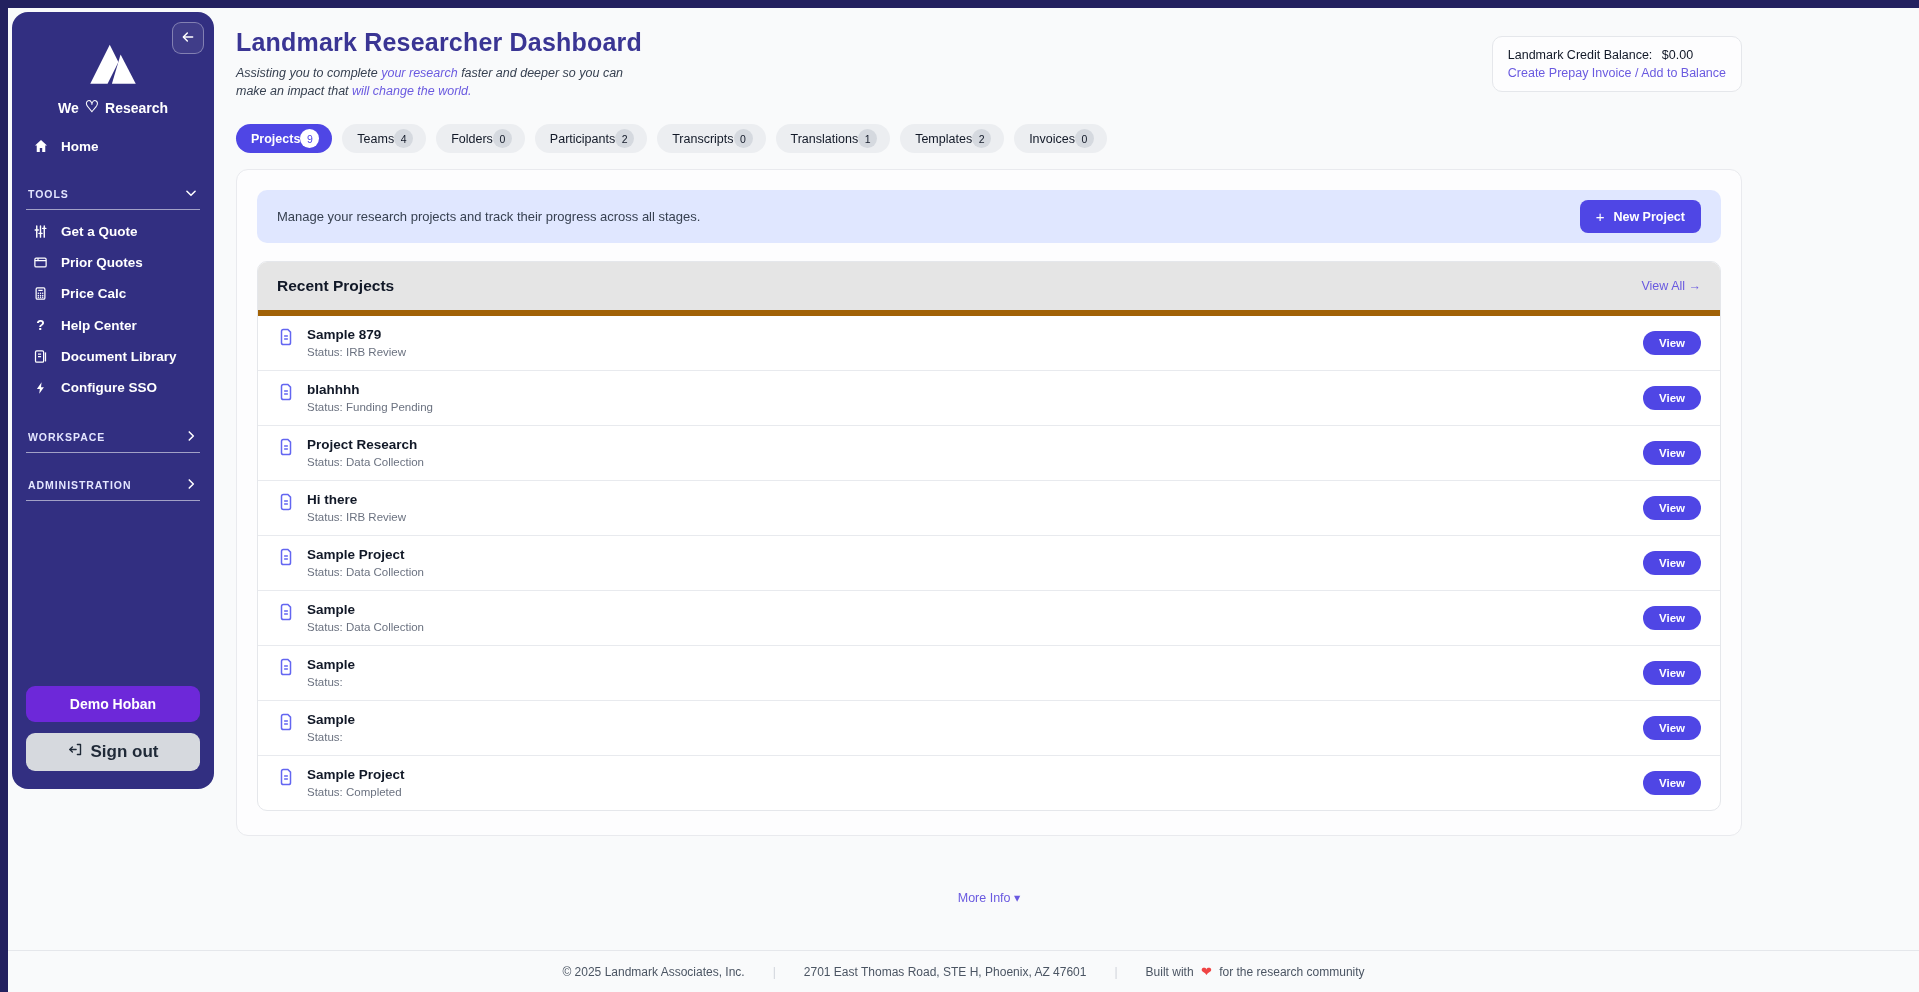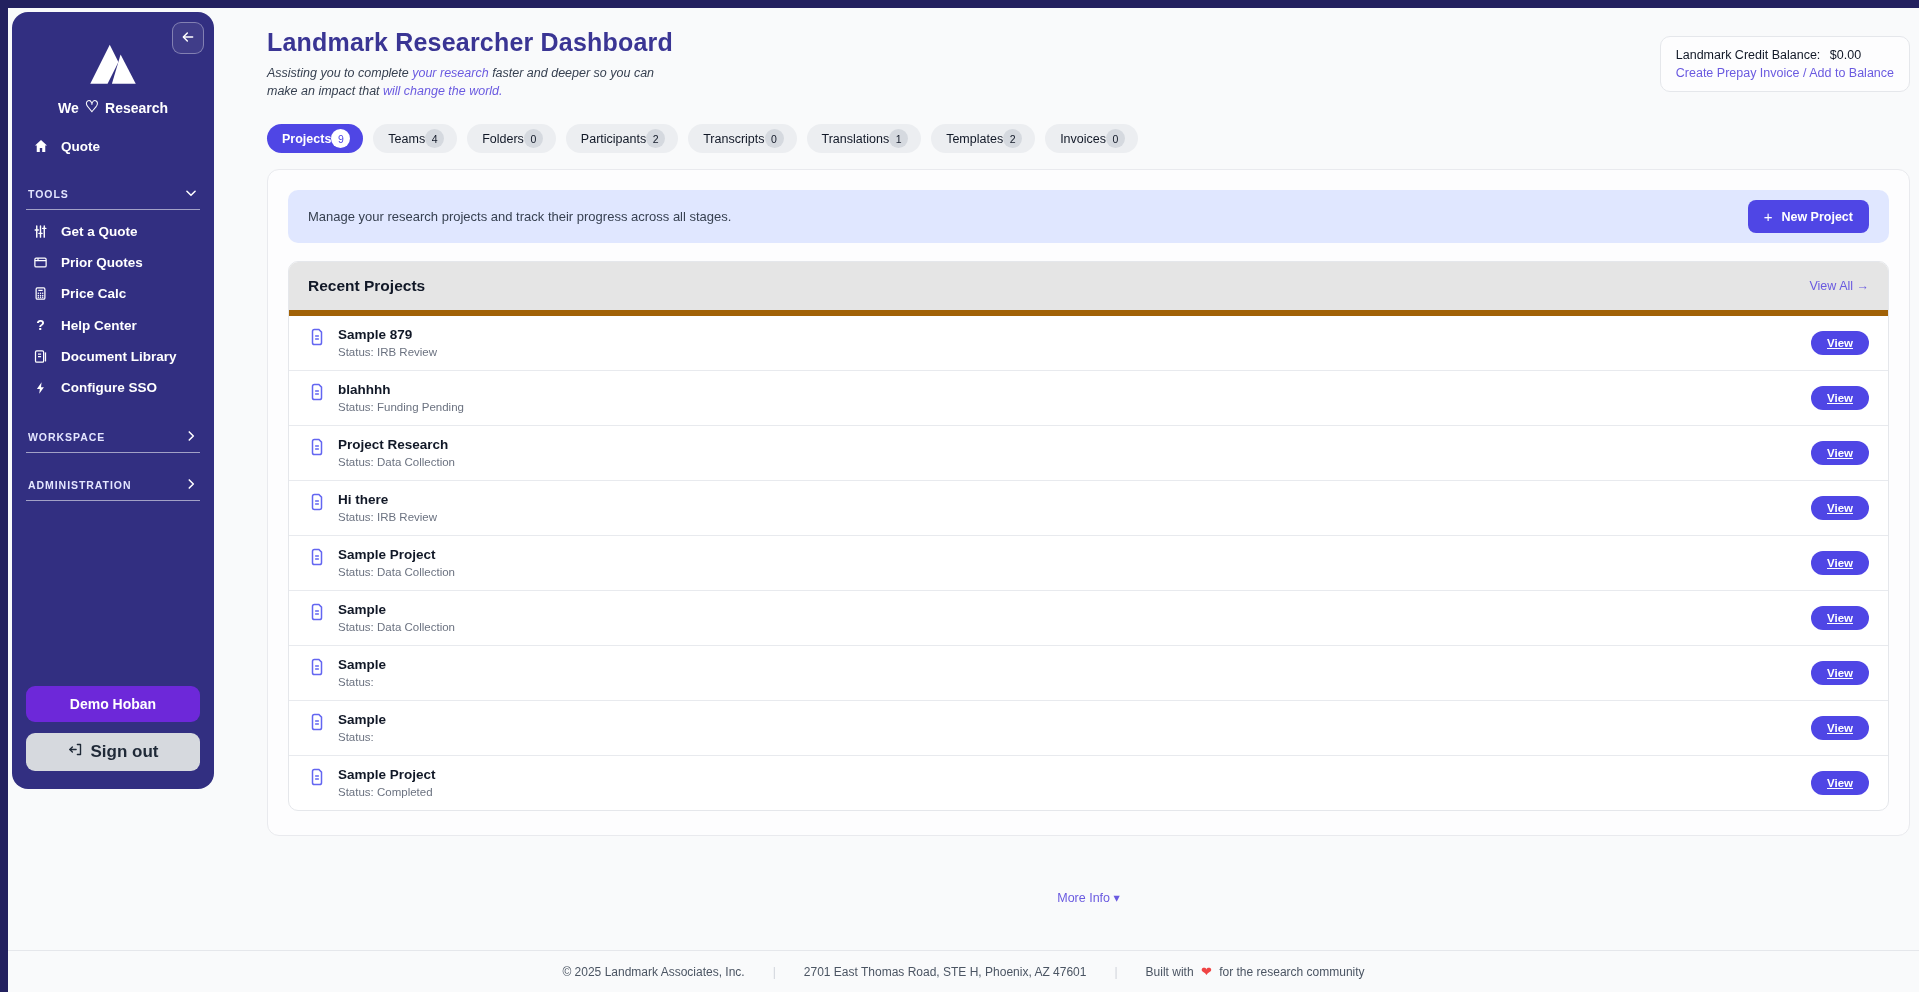--- a/index.html
+++ b/index.html
@@ -43,21 +43,21 @@
   .ws-head { margin-top:22px; }
   .admin-head { margin-top:20px; }
   .sidebar-bottom { margin-top:auto; display:flex; flex-direction:column; gap:11px; }
   .user-btn { background:#6d28d9; border:none; border-radius:9px; color:#fff;
     font-family:inherit; font-size:14px; font-weight:700; padding:10px; cursor:pointer; }
   .signout-btn { background:#d6d9de; border:none; border-radius:9px; color:#1f2937;
     font-family:inherit; font-size:17px; font-weight:700; padding:9px; cursor:pointer;
     display:flex; align-items:flex-end; justify-content:center; gap:8px; }
 
   
-  .main { position:absolute; left:267px; top:28px; width:1643px; }
+  .main { position:absolute; left:236px; top:28px; width:1506px; }
   .header-row { display:flex; justify-content:space-between; align-items:flex-start; }
   .page-title { font-size:25px; font-weight:700; color:#3a3594; letter-spacing:.2px; }
   .subtitle { font-style:italic; font-size:12.5px; line-height:1.45; color:#374151;
     max-width:390px; margin-top:7px; }
   .subtitle .accent { color:#6a5ae0; }
   .credit-box { background:#fdfdfe; border:1px solid #e5e7eb; border-radius:10px;
     padding:11px 15px; font-size:12.5px; margin-top:8px; }
   .credit-line { color:#111827; }
   .credit-amount { margin-left:6px; }
   .credit-link { color:#6a5ae0; font-weight:500; margin-top:4px; display:block;
@@ -90,21 +90,21 @@
   .recent-title { font-size:15.5px; font-weight:700; color:#111827; }
   .view-all { font-size:12.5px; font-weight:500; color:#6a5ae0; text-decoration:none; cursor:pointer; }
   .project-row { display:flex; align-items:center; justify-content:space-between;
     padding:11px 19px 12px; border-bottom:1px solid #e8eaee; }
   .project-row:last-child { border-bottom:none; }
   .row-left { display:flex; align-items:flex-start; gap:12px; }
   .doc-icon { margin-top:1px; display:inline-flex; }
   .row-title { font-size:13.5px; font-weight:700; color:#111827; }
   .row-status { font-size:11.5px; color:#6b7280; margin-top:4px; }
   .view-btn { background:#4f46e5; color:#fff; border:none; border-radius:13px;
-    font-family:inherit; font-size:11.5px; font-weight:700; padding:6px 16px; cursor:pointer;text-decoration:underline; }
+    font-family:inherit; font-size:11.5px; font-weight:700; padding:6px 16px; cursor:pointer; }
 
   .support-line { text-align:center; font-size:12px; color:#4b5563; margin-top:28px; }
   .support-line .accent { color:#6a5ae0; }
   .more-info { text-align:center; margin-top:52px; }
   .more-info a { font-size:12.5px; color:#6a5ae0; font-weight:500; text-decoration:none; cursor:pointer; }
 
   .footer-bar { position:absolute; left:8px; right:0; bottom:0; height:42px;
     background:#f9fafb; border-top:1px solid #e5e7eb; display:flex; align-items:center;
     justify-content:center; gap:28px; font-size:12px; color:#4b5563; z-index:4; }
   .footer-sep { color:#d1d5db; }
@@ -138,21 +138,21 @@
     <span class="heart">♡</span>
     <span>Research</span>
   </div>
 
   <div class="nav-item home-item">
     <span class="nav-icon">
       <svg width="16" height="16" viewBox="0 0 24 24" fill="#fff">
           <path d="M12 3l9 8.2h-2.6V21h-4.6v-6h-3.6v6H5.6v-9.8H3z"></path>
         </svg>
     </span>
-    <span>Quote</span>
+    <span>Home</span>
   </div>
 
   <div class="section-head tools-head">
     <span>TOOLS</span>
     <span>
       <svg width="14" height="14" viewBox="0 0 24 24" fill="none" stroke="#fff" stroke-width="2.6" stroke-linecap="round" stroke-linejoin="round">
           <path d="M5 9l7 7 7-7"></path>
         </svg>
     </span>
   </div>

